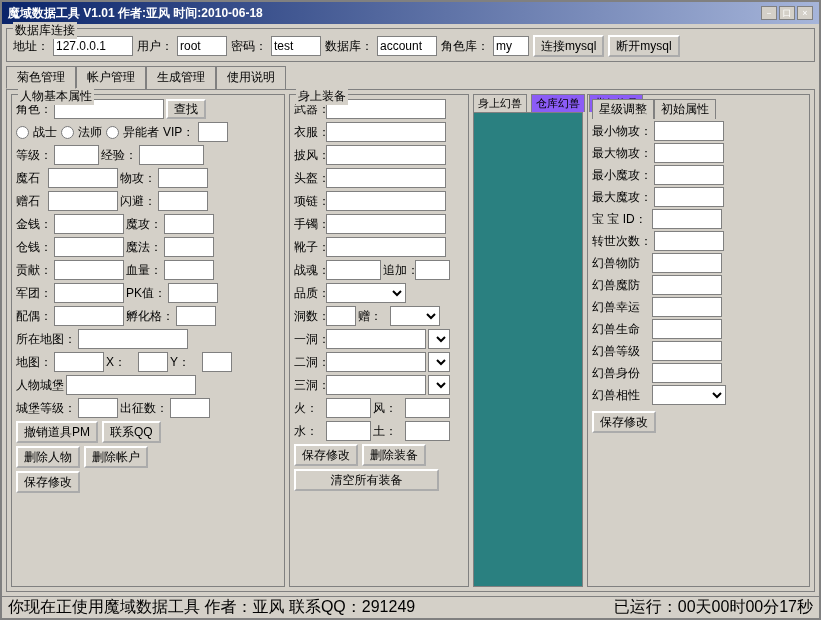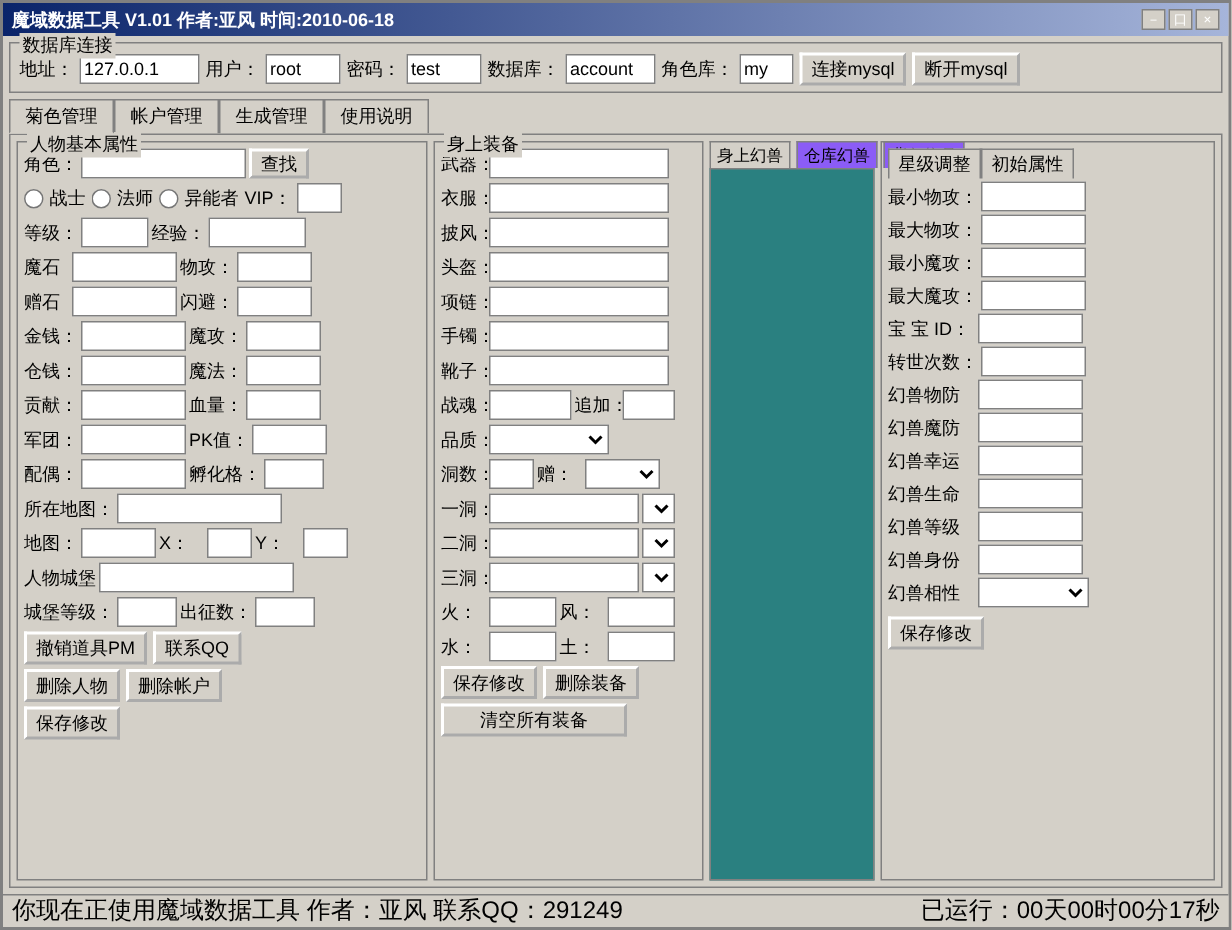--- a/index.html
+++ b/index.html
@@ -490,21 +490,21 @@
           <input type="text" style="width: 45px;">
           <label>土：</label>
           <input type="text" style="width: 45px;">
         </div>
 
         <div class="bottom-buttons">
           <button>保存修改</button>
           <button>删除装备</button>
         </div>
         <div class="bottom-buttons">
-          <button style="width:124px">清空所有装备</button>
+          <button style="width:145px">清空所有装备</button>
         </div>
       </div>
 
       <div class="rmid-panel">
         <div class="inner-tabs">
           <div class="inner-tab active">身上幻兽</div>
           <div class="inner-tab">仓库幻兽</div>
           <div class="inner-tab">背包物品</div>
         </div>
         <div class="inner-content"></div>

